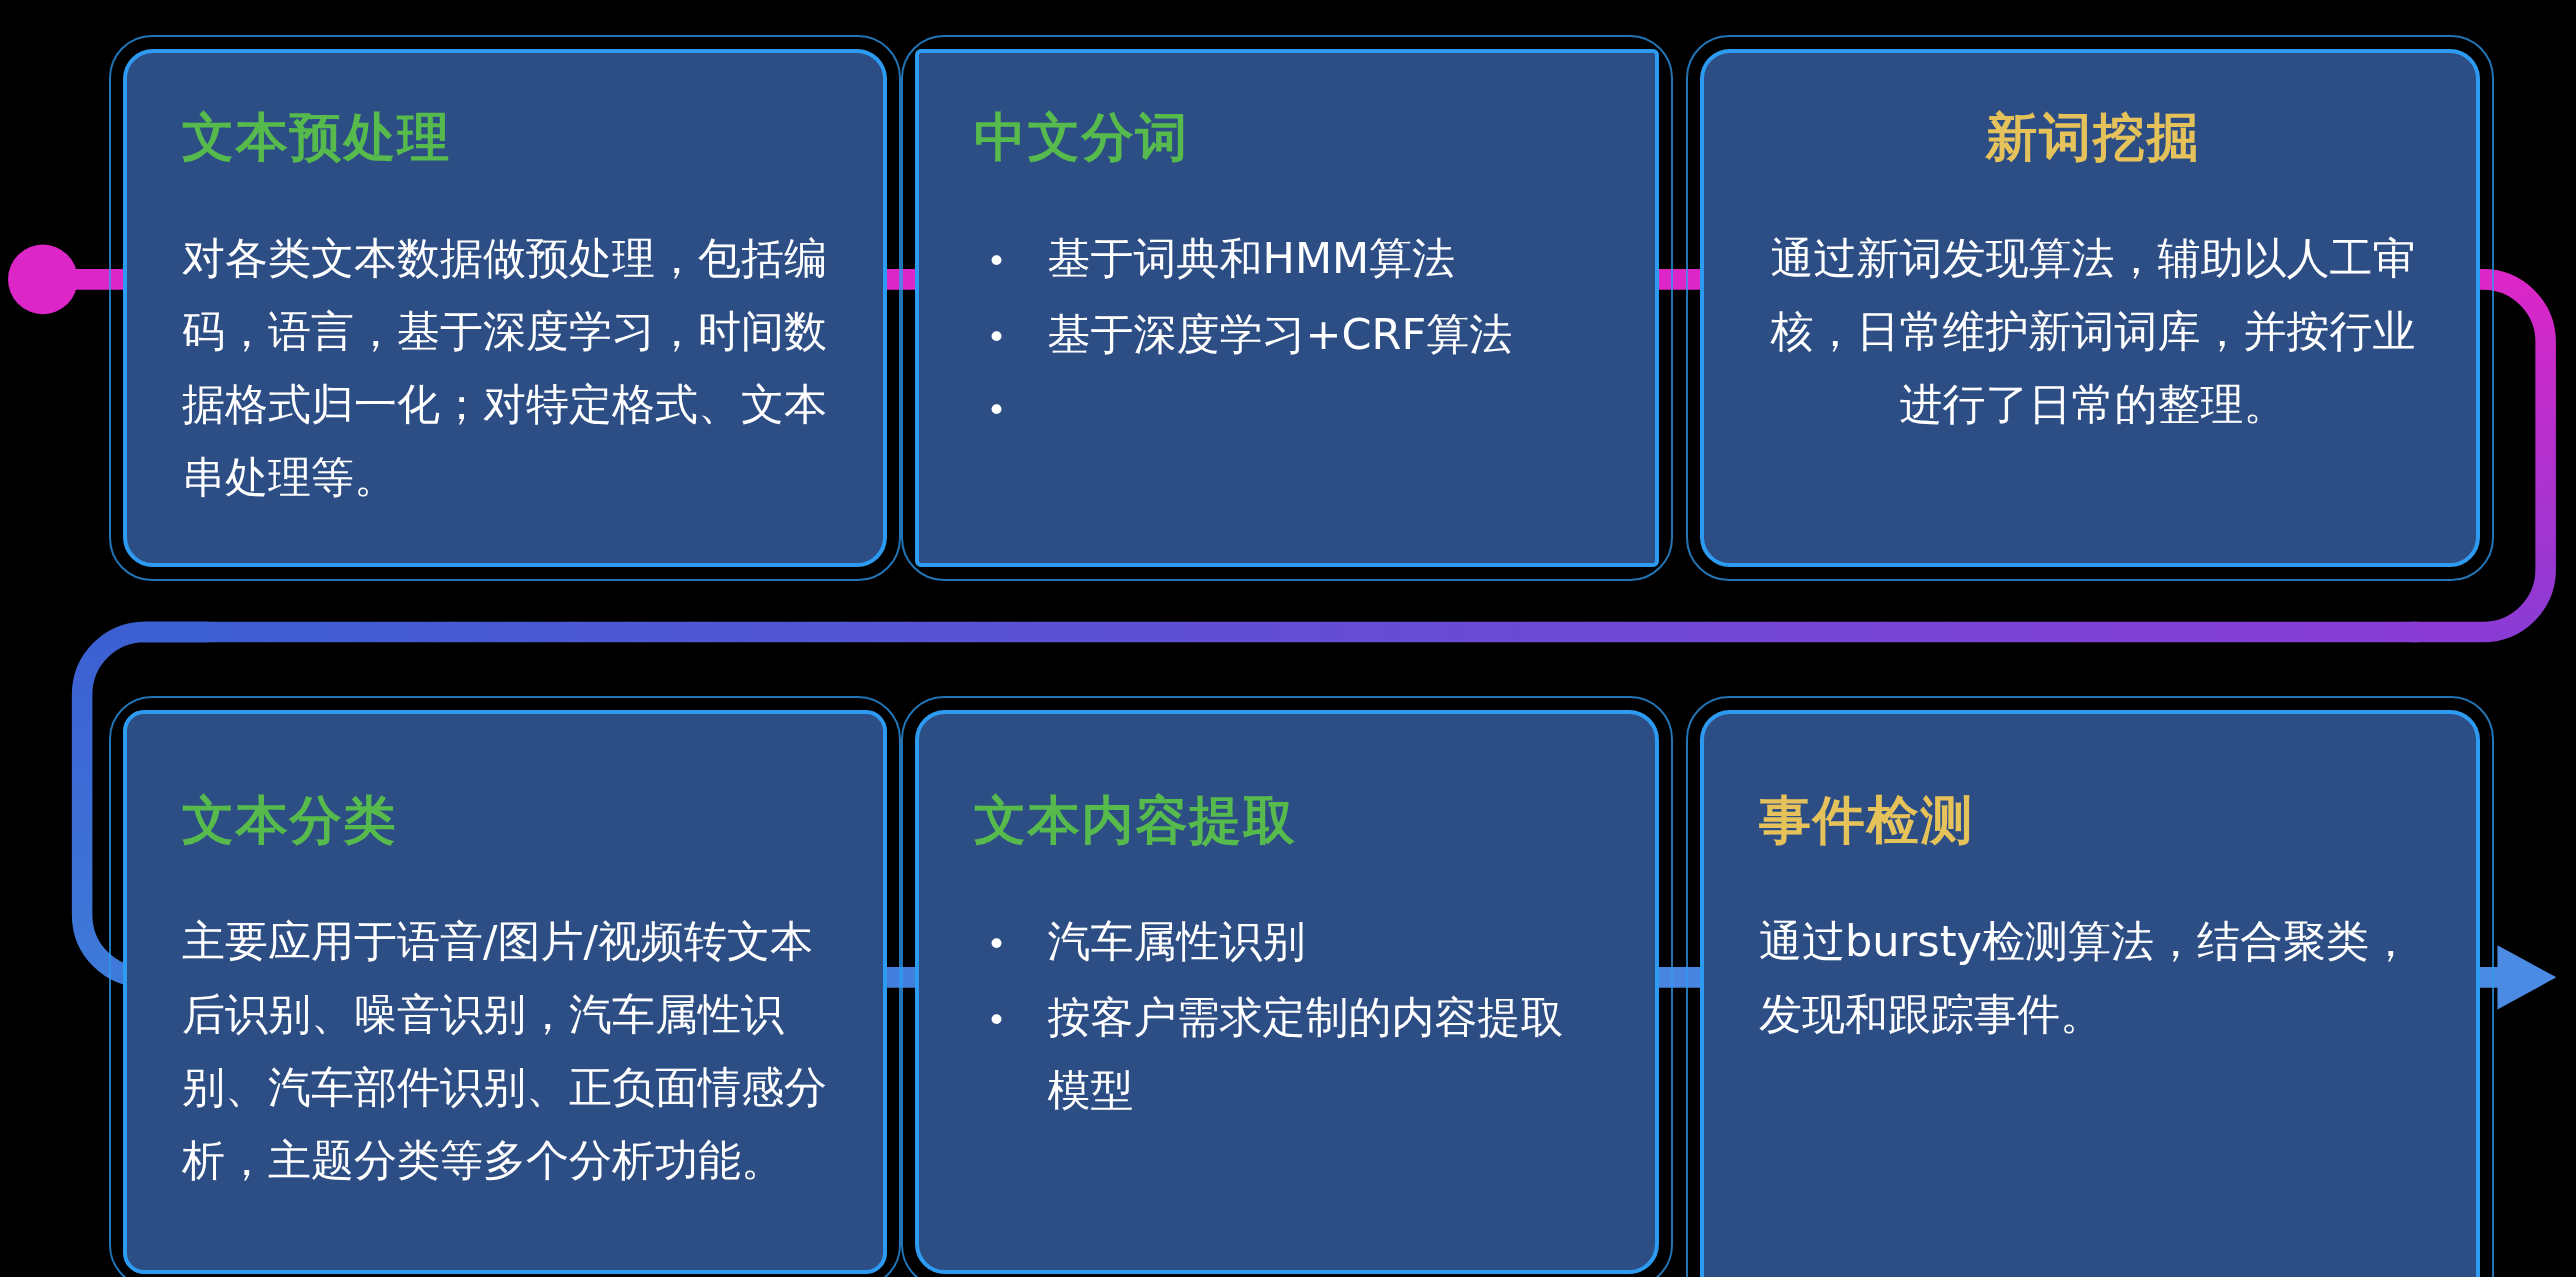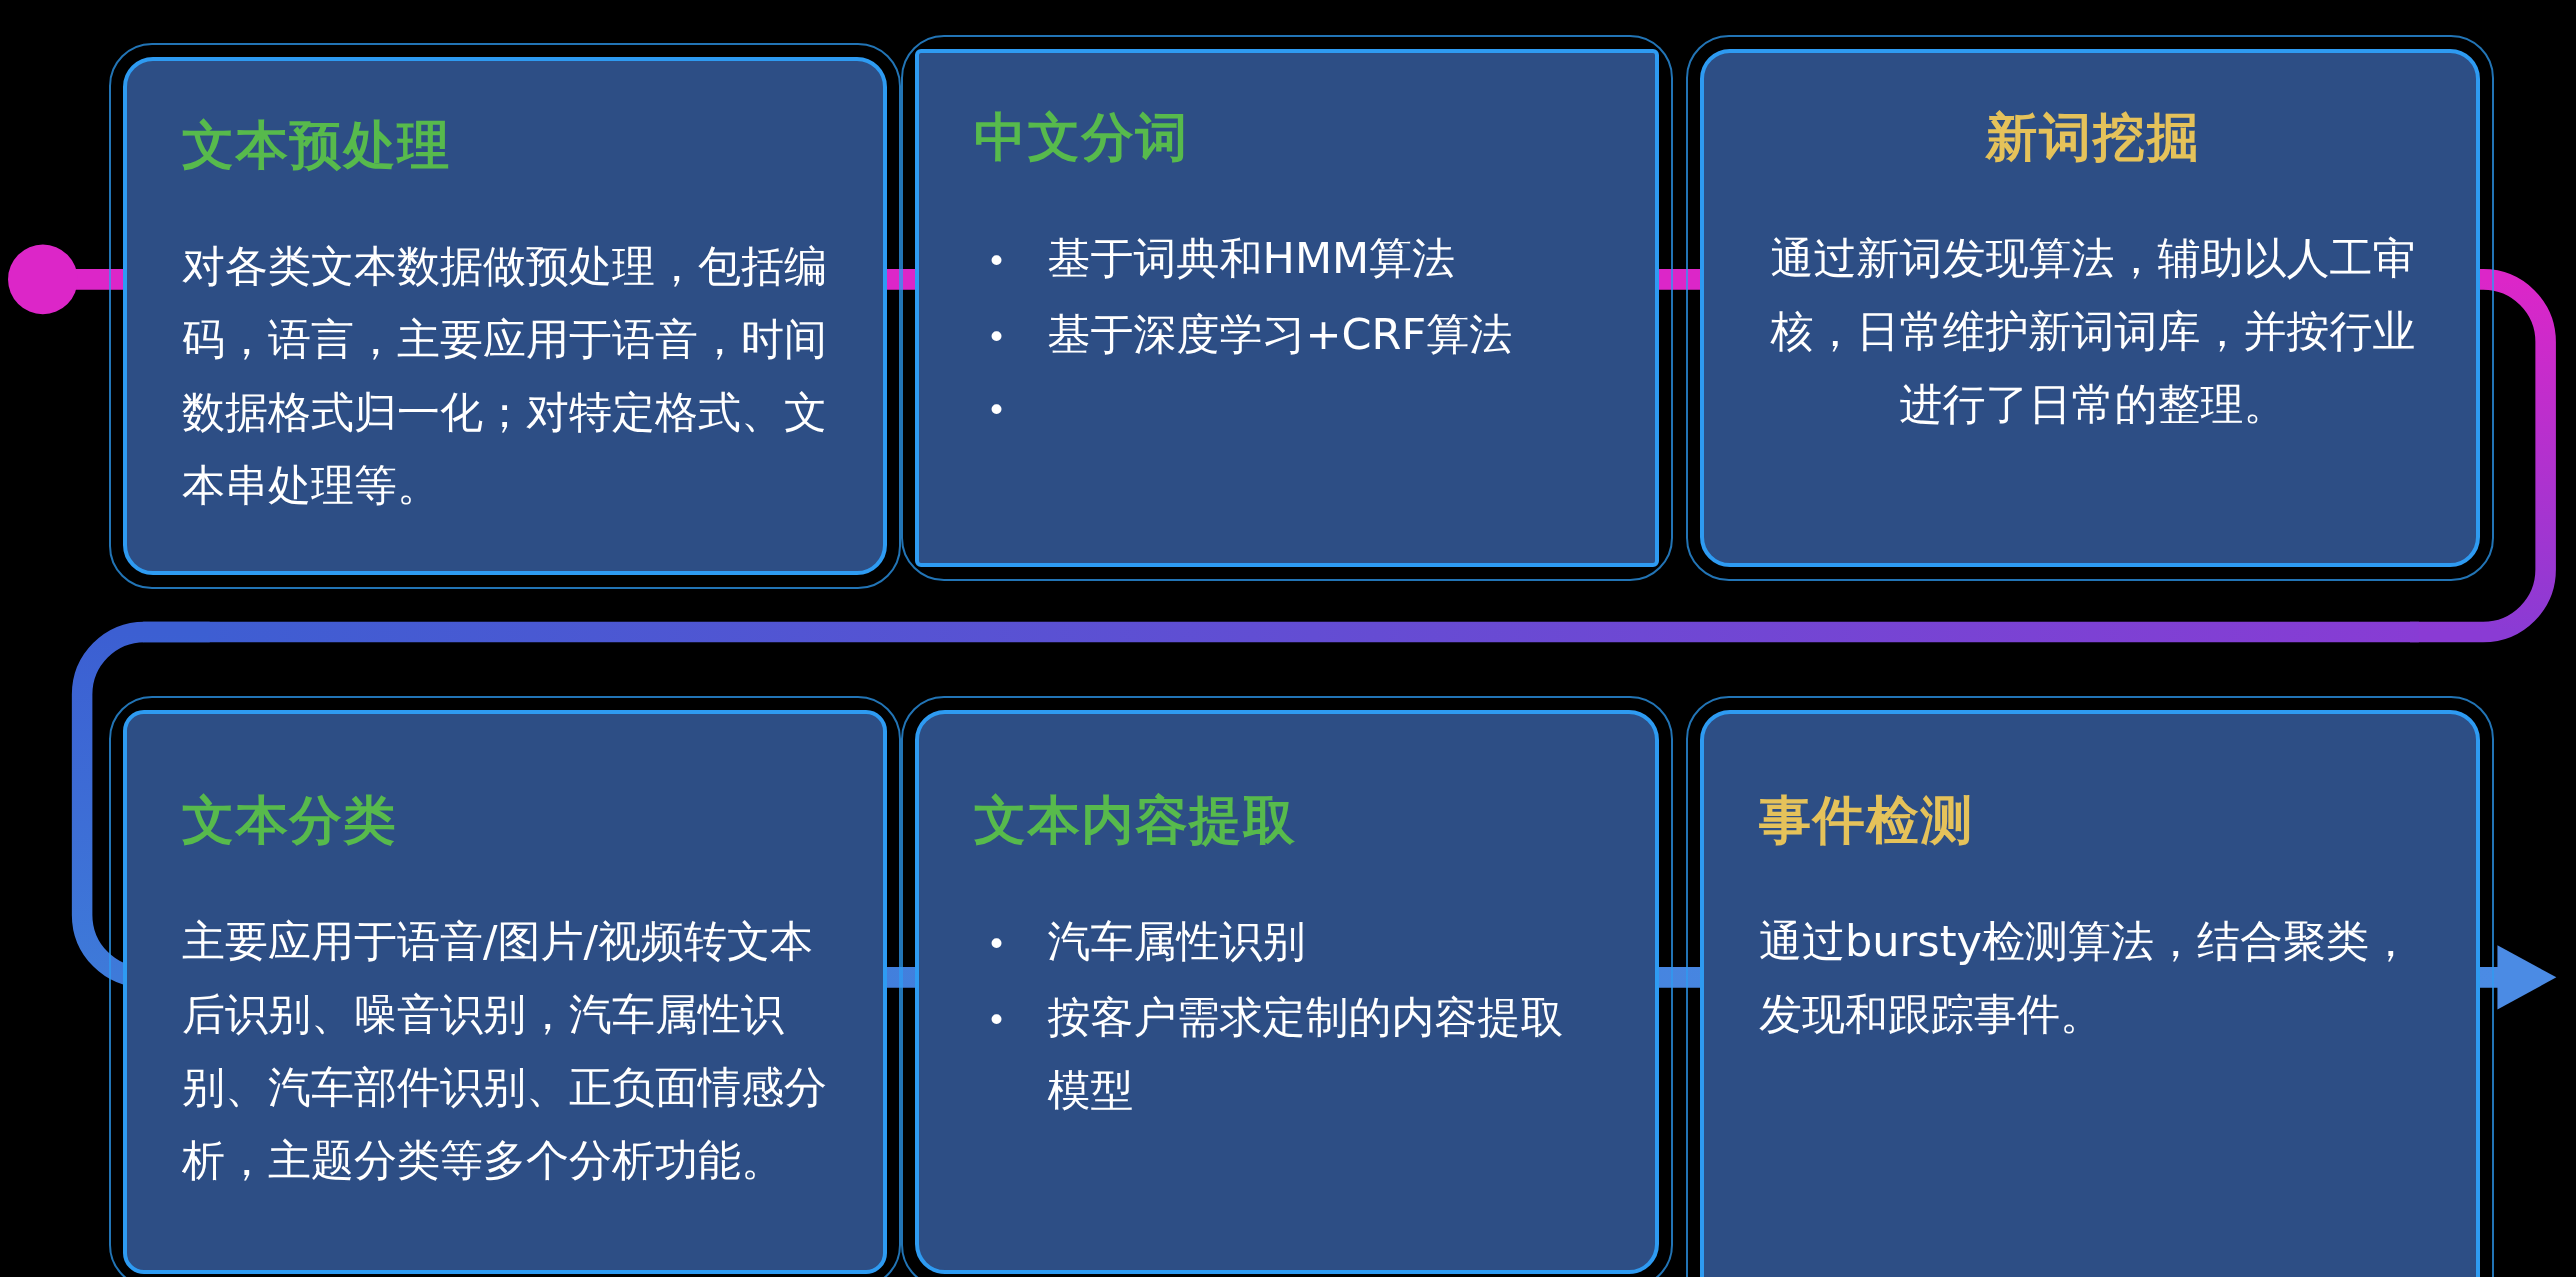--- a/index.html
+++ b/index.html
@@ -30,21 +30,21 @@
     border-radius: 30px;
     padding: 49px 49px 36px 55px;
   }
   .card::before {
     content: ""; position: absolute; inset: -18px;
     border: 2.7px solid var(--card-border);
     border-radius: 43px; opacity: .75; pointer-events: none;
   }
   .row2 { padding-top: 71px; }
 
-  .c1 { left: 123px;  top: 49px;  width: 764px; height: 518px; margin-top: 8px; }
+  .c1 { left: 123px;  top: 49px;  width: 764px; height: 518px; }
   .c2 { left: 915px; top: 49px;  width: 744px; height: 518px; border-radius: 6px; }
   .c3 { left: 1700px; top: 49px;  width: 780px; height: 518px; text-align: center; }
   .c4 { left: 123px;  top: 710px; width: 764px; height: 564px; border-radius: 21px; }
   .c5 { left: 915px; top: 710px; width: 744px; height: 564px; }
   .c6 { left: 1700px; top: 710px; width: 780px; height: 644px; }
 
   .card-title {
     font-size: 52px; font-weight: 700; line-height: 71px;
     margin-bottom: 49px; letter-spacing: 1.8px;
   }
@@ -92,21 +92,21 @@
     <path class="flow-path" stroke="url(#gradRight)" d="M 2700 313 H 2782 A 70 70 0 0 1 2852 383 V 638 A 70 70 0 0 1 2782 708 H 2700"></path>
     <path class="flow-path" stroke="url(#gradMid)" d="M 2710 708 H 160"></path>
     <path class="flow-path" stroke="url(#gradLeft)" d="M 235 708 H 162 A 70 70 0 0 0 92 778 V 1025 A 70 70 0 0 0 162 1095 H 235"></path>
     <path class="flow-path" stroke="url(#gradBottom)" d="M 225 1095 H 2806"></path>
     <circle class="flow-dot" cx="48" cy="313" r="39"></circle>
     <polygon class="flow-arrowhead" points="2798,1059 2798,1131 2864,1095"></polygon>
   </svg>
 
   <section class="card c1">
     <h2 class="card-title green">文本预处理</h2>
-    <p class="card-text">对各类文本数据做预处理，包括编码，语言，主要应用于语音，时间数据格式归一化；对特定格式、文本串处理等。</p>
+    <p class="card-text">对各类文本数据做预处理，包括编码，语言，基于深度学习，时间数据格式归一化；对特定格式、文本串处理等。</p>
   </section>
 
   <section class="card c2">
     <h2 class="card-title green">中文分词</h2>
     <ul class="card-list">
       <li class="card-li">
           <span class="bullet-dot">•</span>
           <span>基于词典和HMM算法</span>
         </li>
       <li class="card-li">

